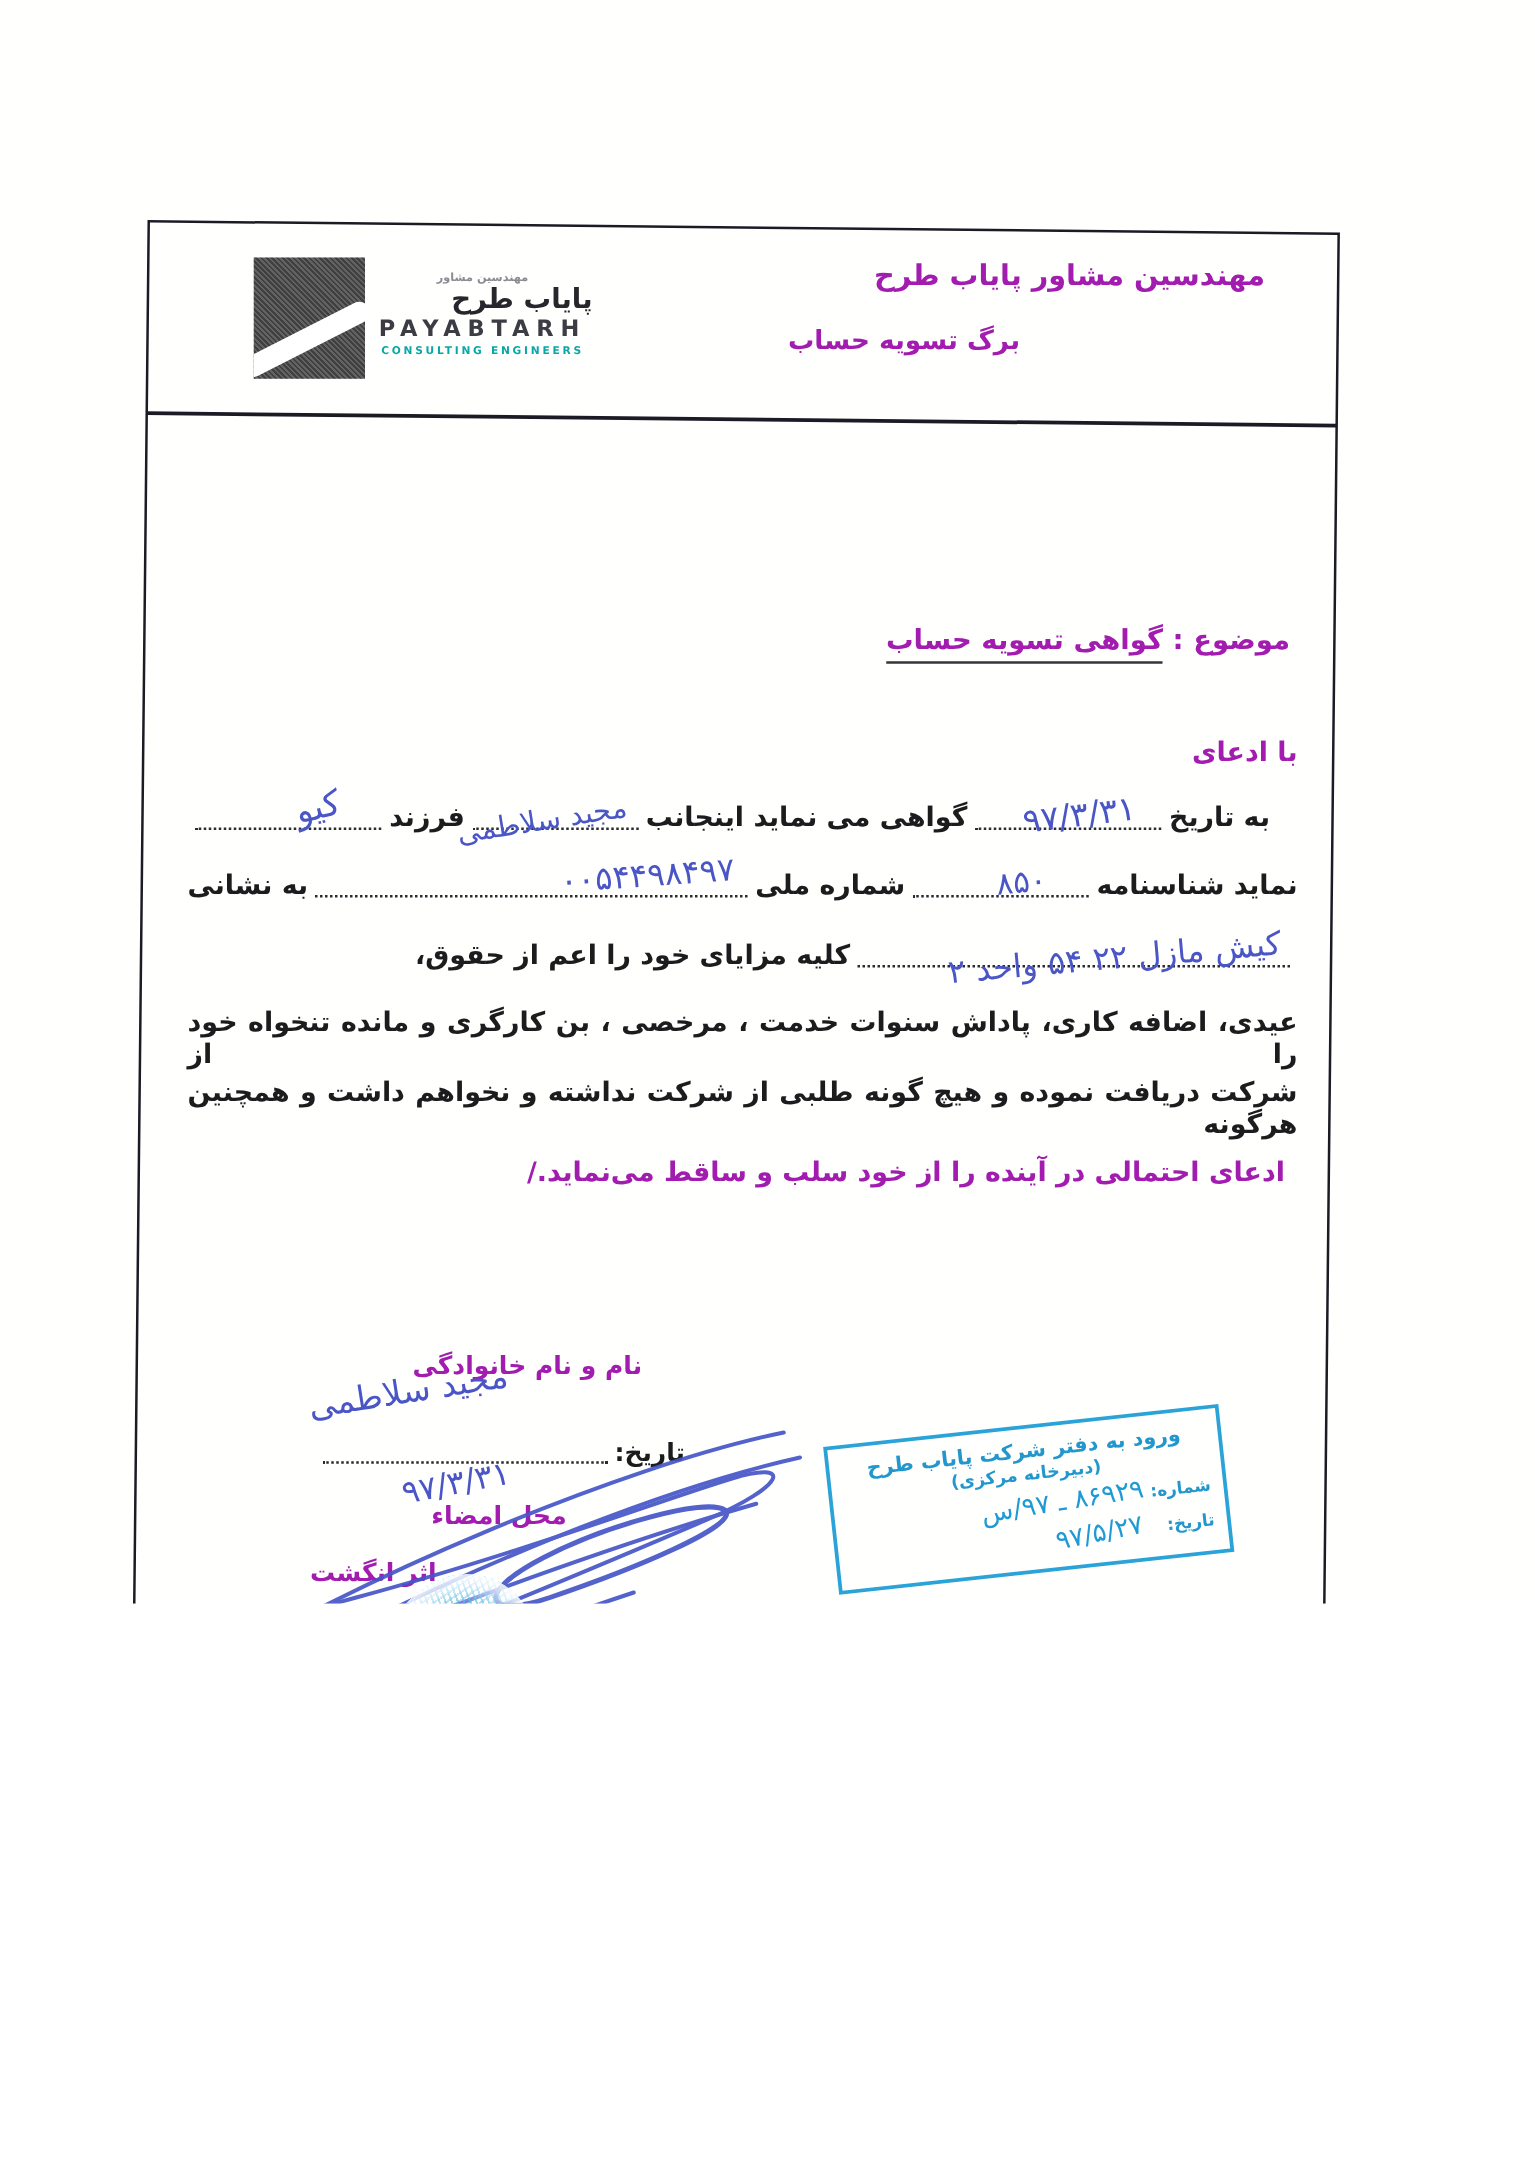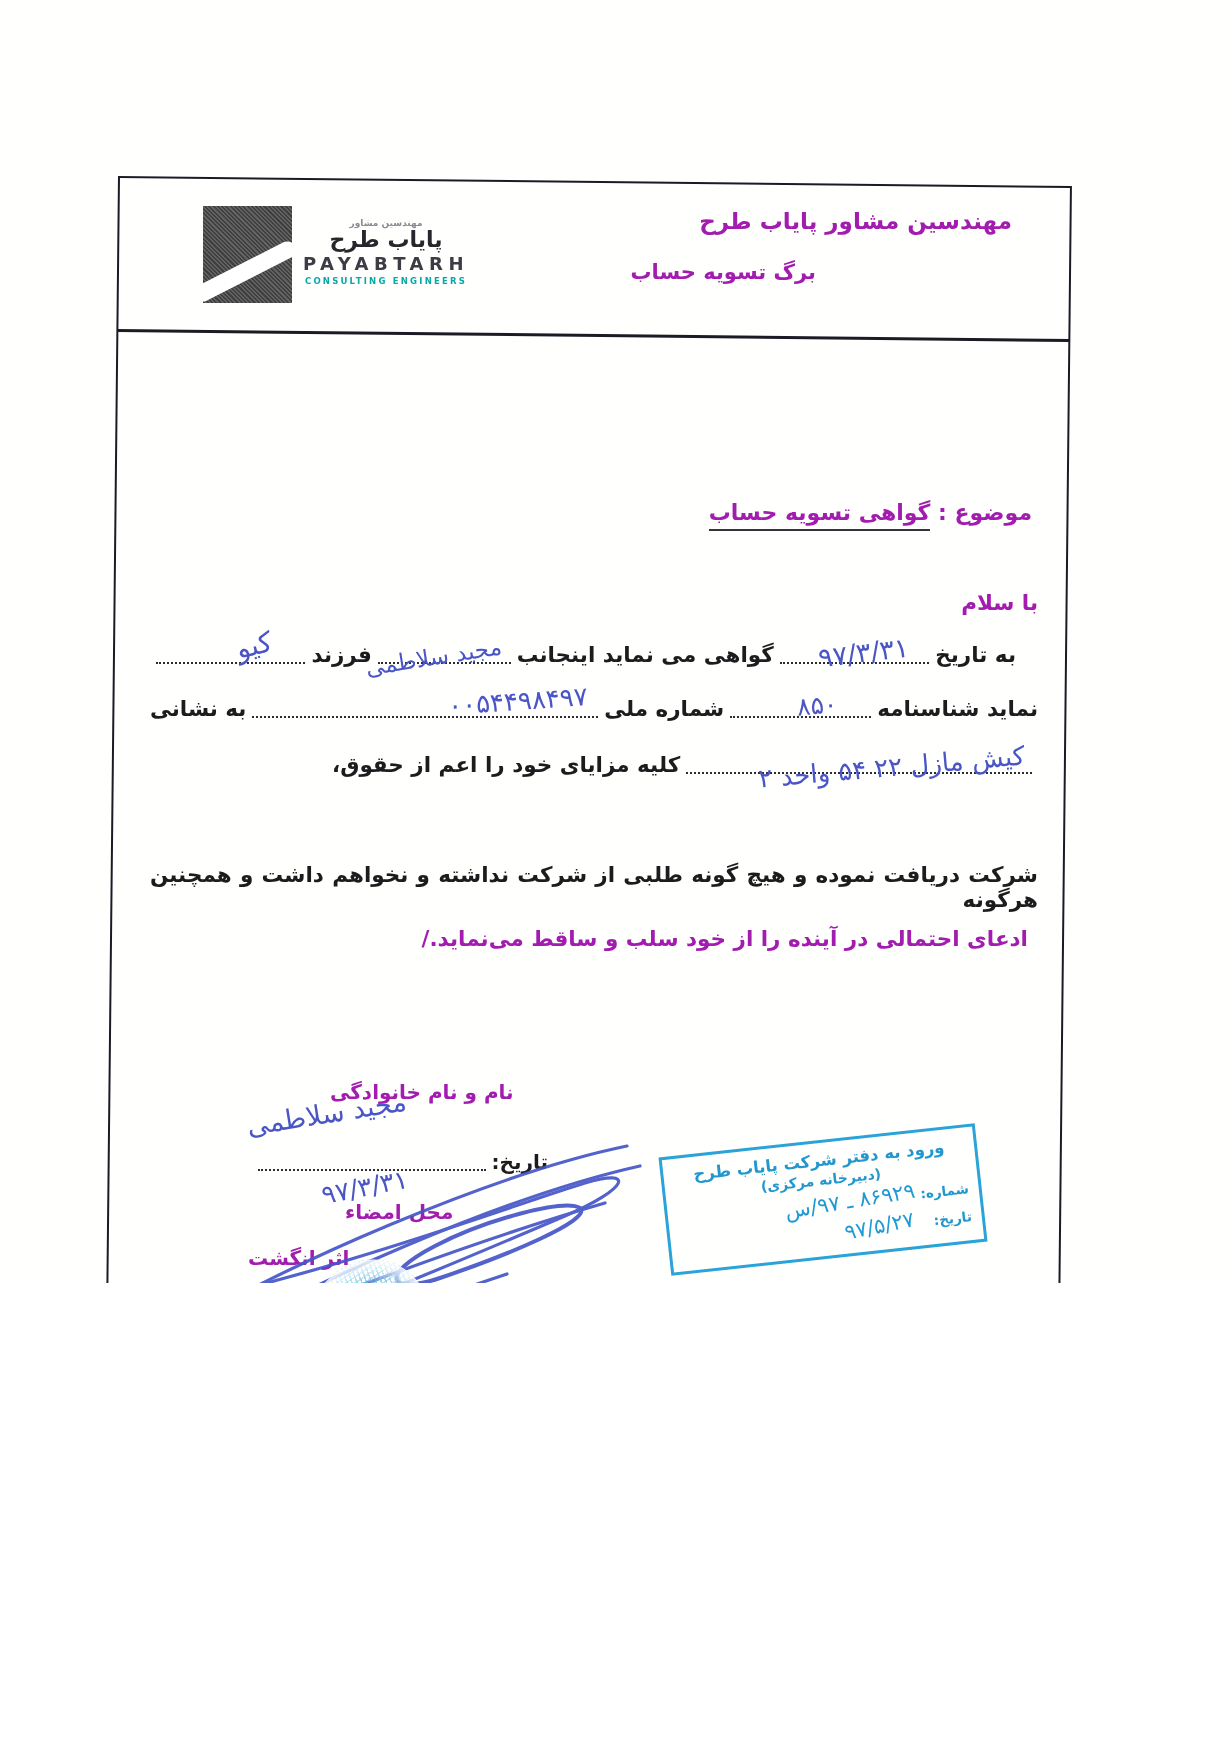--- a/index.html
+++ b/index.html
@@ -16,21 +16,21 @@
   .divider{position:absolute;left:-1px;right:-1px;top:151px;height:2.5px;background:#1b1b26;}
 
   
   .logo-mark{position:absolute;left:203px;top:206px;width:89px;height:97px;background:#585858;
      background-image:repeating-linear-gradient(45deg,rgba(0,0,0,.28) 0 1.5px,rgba(255,255,255,.06) 1.5px 3px);
      overflow:hidden;}
   .logo-swoosh{position:absolute;left:-14px;top:57px;width:112px;height:17px;background:#fff;
      border-radius:9px;transform:rotate(-27deg);}
   .logo-text{position:absolute;left:298px;top:218px;width:176px;text-align:center;}
   .logo-fa-small{font-size:9px;color:#8a8a92;font-weight:bold;direction:rtl;letter-spacing:1px;}
-  .logo-fa-name{font-size:22px;color:#26262c;font-weight:bold;direction:rtl;line-height:1.05;}
+  .logo-fa-name{font-size:22px;color:#26262c;font-weight:bold;direction:rtl;line-height:1.05;text-align:right;}
   .logo-en-name{font-size:18px;color:#3c3c44;font-weight:bold;letter-spacing:5.5px;margin-top:2px;}
   .logo-en-sub{font-size:8.5px;color:#0aa7a7;font-weight:bold;letter-spacing:2.2px;margin-top:2px;}
 
   .company-title{right:216px;top:208px;font-size:23px;}
   .form-title{right:412px;top:260px;font-size:21px;}
 
   .subject{right:196px;top:500px;font-size:22px;}
   .subject u{ text-decoration:none;border-bottom:2.2px solid #34343c;padding-bottom:4px;margin-left:10px;}
 
   .salutation{right:190px;top:590px;font-size:21.5px;}
@@ -102,21 +102,21 @@
   </div>
 
   <div class="abs fa company-title">مهندسین مشاور پایاب طرح</div>
   <div class="abs fa form-title">برگ تسویه حساب</div>
 
   <div class="abs fa subject">
     <span>موضوع :</span>
     <u>گواهی تسویه حساب</u>
   </div>
 
-  <div class="abs fa salutation">با سلام</div>
+  <div class="abs fa salutation">با ادعای</div>
 
   <div class="bline" style="top:642px;padding-right:22px;">
     <span class="t">به تاریخ</span>
     <span class="fill" style="flex:0.9;">
       <span class="hw hw-date1">۹۷/۳/۳۱</span>
     </span>
     <span class="t">گواهی می نماید اینجانب</span>
     <span class="fill" style="flex:0.8;">
       <span class="hw hw-name1">مجید سلاطمی</span>
     </span>
@@ -138,20 +138,21 @@
     <span class="t">به نشانی</span>
   </div>
 
   <div class="bline" style="top:752px;left:332px;">
     <span class="fill" style="flex:1;">
       <span class="hw hw-address">کیش مازل ۲۲ ۵۴ واحد ۲</span>
     </span>
     <span class="t">کلیه مزایای خود را اعم از حقوق،</span>
   </div>
 
+  <div class="bline just" style="top:806px;">عیدی، اضافه کاری،  پاداش سنوات خدمت ، مرخصی ، بن کارگری و مانده تنخواه خود را از</div>
   <div class="bline just" style="top:862px;">شرکت دریافت نموده و هیچ گونه طلبی از شرکت نداشته و نخواهم داشت و همچنین هرگونه</div>
   <div class="abs fa" style="right:200px;top:926px;font-size:21.5px;">ادعای احتمالی در آینده را از خود سلب و ساقط می‌نماید./</div>
 
   <div class="abs fa sig-label" style="left:330px;top:1080px;">نام و نام خانوادگی</div>
   <div class="abs hw hw-sigName">مجید سلاطمی</div>
 
   <div class="sig-date-row">
     <span class="t">تاریخ:</span>
     <span class="fill">
       <span class="hw hw-date2">۹۷/۳/۳۱</span>

